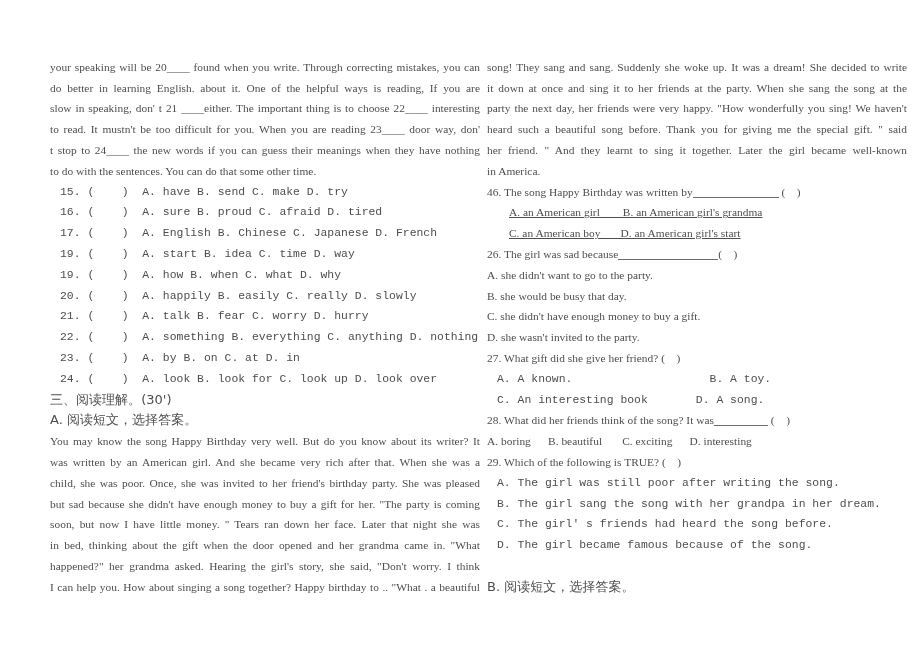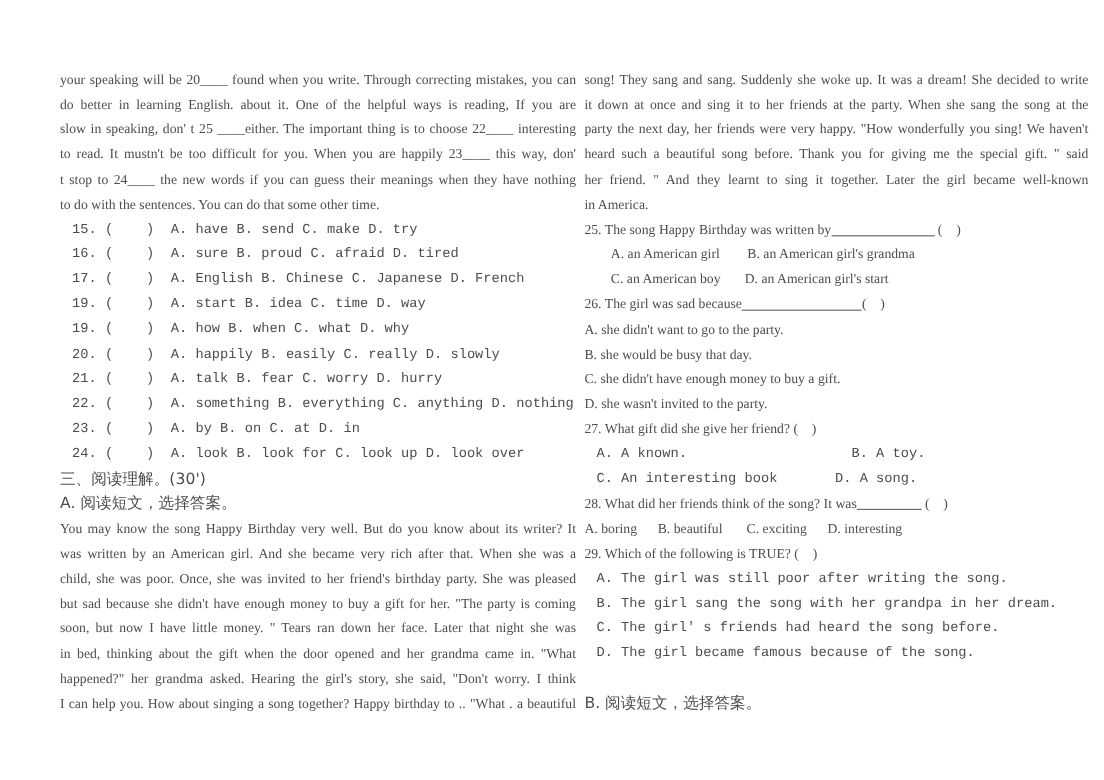--- a/index.html
+++ b/index.html
@@ -38,21 +38,21 @@
   }
   .just {
     white-space: normal;
     text-align: justify;
     text-align-last: justify;
   }
   .cn {
     font-family: "DejaVu Sans", "Liberation Sans", sans-serif;
     font-size: 13px;
   }
-  .indent { padding-left: 22px; }
+  .indent { padding-left: 22px; text-decoration: underline; }
   .indent-sm { padding-left: 10px; font-family: Liberation Mono, monospace; }
   .blank-long {
     display: inline-block;
     border-bottom: 1px solid #6d6d6d;
     width: 86px;
     vertical-align: -2px;
   }
   .blank-med {
     display: inline-block;
     border-bottom: 1px solid #6d6d6d;
@@ -72,22 +72,22 @@
 
 <div id="page">
 
   <div class="col col-left">
 
     <div class="spacer"></div>
 
     <div>
       <div class="line just">your speaking will be 20____ found when you write. Through correcting mistakes, you can</div>
       <div class="line just">do better in learning English.  about it. One of the helpful ways is reading, If you are</div>
-      <div class="line just">slow in speaking, don' t 25 ____either. The important thing is to choose 22____ interesting</div>
-      <div class="line just">to read. It mustn't be too difficult for you. When you are happily 23____ this way, don'</div>
+      <div class="line just">slow in speaking, don' t 21 ____either. The important thing is to choose 22____ interesting</div>
+      <div class="line just">to read. It mustn't be too difficult for you. When you are reading 23____ door way, don'</div>
       <div class="line just">t stop to 24____ the new words if you can guess their meanings when they have nothing</div>
       <div class="line">to do with the sentences. You can do that some other time.</div>
     </div>
 
     <div>
       <div class="line indent-sm">15. (    )  A. have B. send C. make D. try</div>
       <div class="line indent-sm">16. (    )  A. sure B. proud C. afraid D. tired</div>
       <div class="line indent-sm">17. (    )  A. English B. Chinese C. Japanese D. French</div>
       <div class="line indent-sm">19. (    )  A. start B. idea C. time D. way</div>
       <div class="line indent-sm">19. (    )  A. how B. when C. what D. why</div>
@@ -119,21 +119,21 @@
 
     <div>
       <div class="line just">song! They sang and sang.  Suddenly she woke up. It was a dream! She decided to write</div>
       <div class="line just">it down at once and sing it to her friends at the party.  When she sang the song at the</div>
       <div class="line just">party the next day, her friends were very happy. "How wonderfully you sing! We haven't</div>
       <div class="line just">heard such a beautiful song before.  Thank you for giving me the special gift. "  said</div>
       <div class="line just">her friend.  " And they learnt to sing it together.  Later the girl became well-known</div>
       <div class="line">in America.</div>
     </div>
 
-    <div class="line"><span>25. The song Happy Birthday was written by</span><span class="blank-long"></span><span> (    )</span></div>
+    <div class="line"><span>46. The song Happy Birthday was written by</span><span class="blank-long"></span><span> (    )</span></div>
     <div class="line indent">A. an American girl        B. an American girl's grandma</div>
     <div class="line indent">C. an American boy       D. an American girl's start</div>
 
     <div class="line"><span>26. The girl was sad because</span><span class="blank-med"></span><span>(    )</span></div>
     <div class="line">A. she didn't want to go to the party.</div>
     <div class="line">B. she would be busy that day.</div>
     <div class="line">C. she didn't have enough money to buy a gift.</div>
     <div class="line">D. she wasn't invited to the party.</div>
 
     <div class="line">27. What gift did she give her friend? (    )</div>

